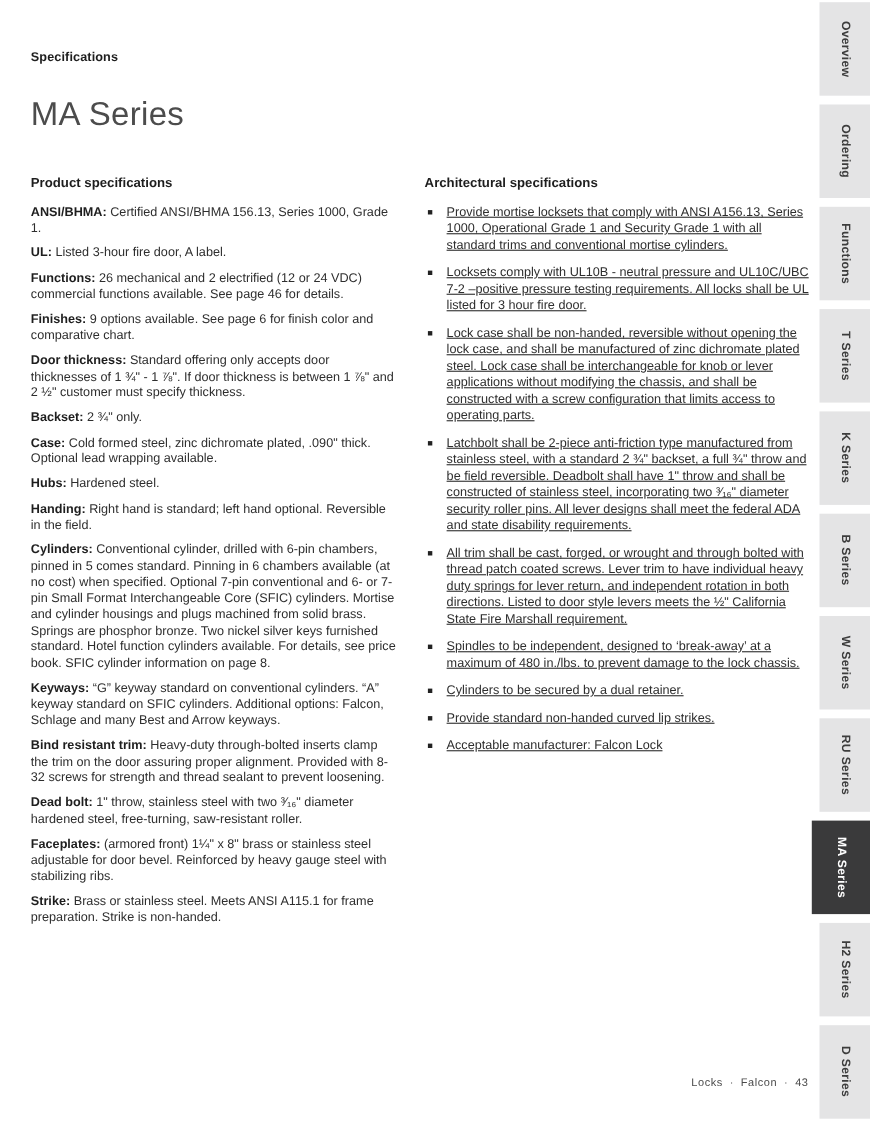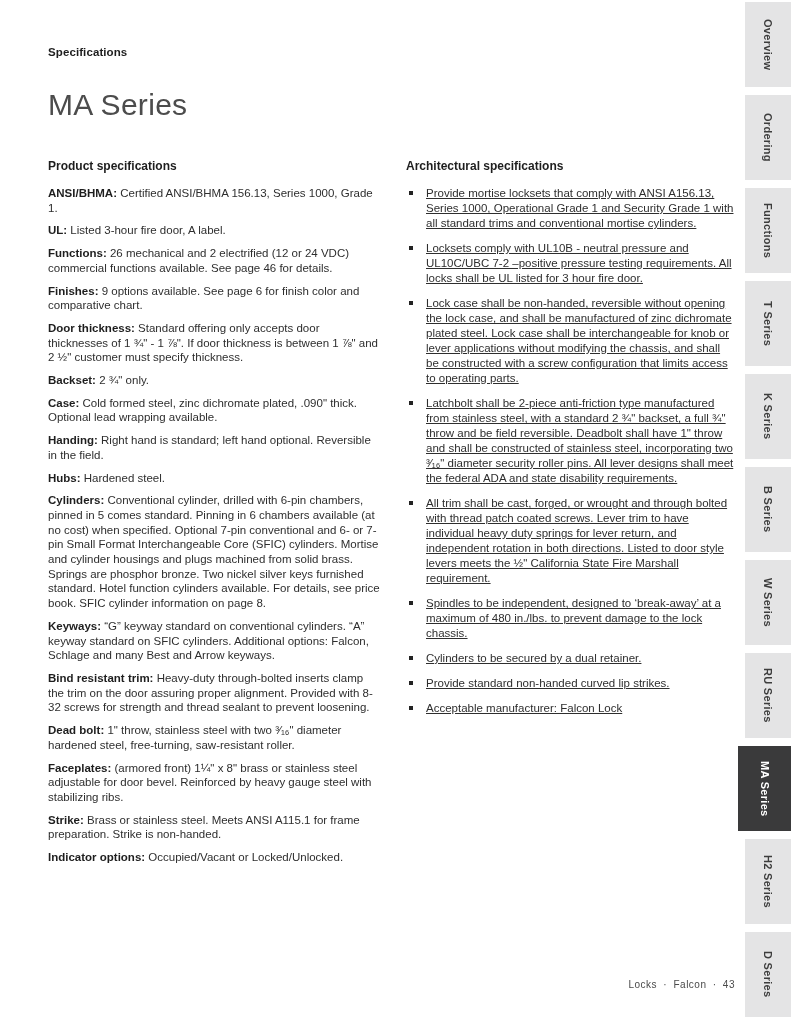--- a/index.html
+++ b/index.html
@@ -3,21 +3,21 @@
 <meta charset="utf-8">
 <style>
   html,body{margin:0;padding:0;}
   body{
     width:791px;height:1024px;background:#ffffff;
     font-family:"Liberation Sans","DejaVu Sans",sans-serif;
     color:var(--body-text,#2e2e2e);
     -webkit-font-smoothing:antialiased;
   }
   .page{position:relative;width:791px;height:1024px;display:flex;overflow:hidden;background:#fff;}
-  .content{flex:1 1 auto;min-width:0;padding:46px 4px 0 48px;box-sizing:border-box;position:relative;}
+  .content{flex:1 1 auto;min-width:0;padding:46px 4px 0 28px;box-sizing:border-box;position:relative;}
   .eyebrow{font-size:11.5px;font-weight:bold;color:#1e1e1e;letter-spacing:0.1px;}
   .title{font-size:30px;font-weight:400;color:#4c4c4c;margin:30px 0 0 0;letter-spacing:0.3px;}
   .columns{display:flex;margin-top:37px;}
   .col-left{width:332px;margin-right:26px;flex:0 0 auto;}
   .col-right{flex:1 1 auto;min-width:0;}
   .spec-heading{font-size:12px;font-weight:bold;color:#1e1e1e;margin:0 0 13px 0;}
   .spec{font-size:11.5px;line-height:14.7px;margin:0 0 8px 0;}
   .spec b{color:#1e1e1e;}
   .bullet-row{display:flex;font-size:11.5px;line-height:15px;margin:0 0 10px 0;text-decoration:underline;}
   .bullet-marker{flex:0 0 auto;width:4px;height:4px;background:#222;margin:5px 13px 0 3px;}
@@ -48,29 +48,28 @@
       <div class="col-left">
         <h2 class="spec-heading">Product specifications</h2>
         <div id="product-list">
             <p class="spec"><b>ANSI/BHMA: </b>Certified ANSI/BHMA 156.13, Series 1000, Grade 1.</p>
             <p class="spec"><b>UL: </b>Listed 3-hour fire door, A label.</p>
             <p class="spec"><b>Functions: </b>26 mechanical and 2 electrified (12 or 24 VDC) commercial functions available. See page 46 for details.</p>
             <p class="spec"><b>Finishes: </b>9 options available. See page 6 for finish color and comparative chart.</p>
             <p class="spec"><b>Door thickness: </b>Standard offering only accepts door thicknesses of 1 ¾" - 1 ⅞". If door thickness is between 1 ⅞" and 2 ½" customer must specify thickness.</p>
             <p class="spec"><b>Backset: </b>2 ¾" only.</p>
             <p class="spec"><b>Case: </b>Cold formed steel, zinc dichromate plated, .090" thick. Optional lead wrapping available.</p>
+            <p class="spec"><b>Hubs: </b>Hardened steel.</p>
             <p class="spec"><b>Handing: </b>Right hand is standard; left hand optional. Reversible in the field.</p>
-            <p class="spec"><b>Hubs: </b>Hardened steel.</p>
             <p class="spec"><b>Cylinders: </b>Conventional cylinder, drilled with 6-pin chambers, pinned in 5 comes standard. Pinning in 6 chambers available (at no cost) when specified. Optional 7-pin conventional and 6- or 7-pin Small Format Interchangeable Core (SFIC) cylinders. Mortise and cylinder housings and plugs machined from solid brass. Springs are phosphor bronze. Two nickel silver keys furnished standard. Hotel function cylinders available. For details, see price book. SFIC cylinder information on page 8.</p>
             <p class="spec"><b>Keyways: </b>“G” keyway standard on conventional cylinders. “A” keyway standard on SFIC cylinders. Additional options: Falcon, Schlage and many Best and Arrow keyways.</p>
             <p class="spec"><b>Bind resistant trim: </b>Heavy-duty through-bolted inserts clamp the trim on the door assuring proper alignment. Provided with 8-32 screws for strength and thread sealant to prevent loosening.</p>
             <p class="spec"><b>Dead bolt: </b>1" throw, stainless steel with two ³⁄₁₆" diameter hardened steel, free-turning, saw-resistant roller.</p>
             <p class="spec"><b>Faceplates: </b>(armored front) 1¼" x 8" brass or stainless steel adjustable for door bevel. Reinforced by heavy gauge steel with stabilizing ribs.</p>
             <p class="spec"><b>Strike: </b>Brass or stainless steel. Meets ANSI A115.1 for frame preparation. Strike is non-handed.</p>
-            <p class="spec"><b>Indicator options: </b>Occupied/Vacant or Locked/Unlocked.</p>
           </div>
       </div>
       <div class="col-right">
         <h2 class="spec-heading">Architectural specifications</h2>
         <div id="arch-list">
             <div class="bullet-row">
               <span class="bullet-marker"></span>
               <span class="bullet-text">Provide mortise locksets that comply with ANSI A156.13, Series 1000, Operational Grade 1 and Security Grade 1 with all standard trims and conventional mortise cylinders.</span>
             </div>
             <div class="bullet-row">

